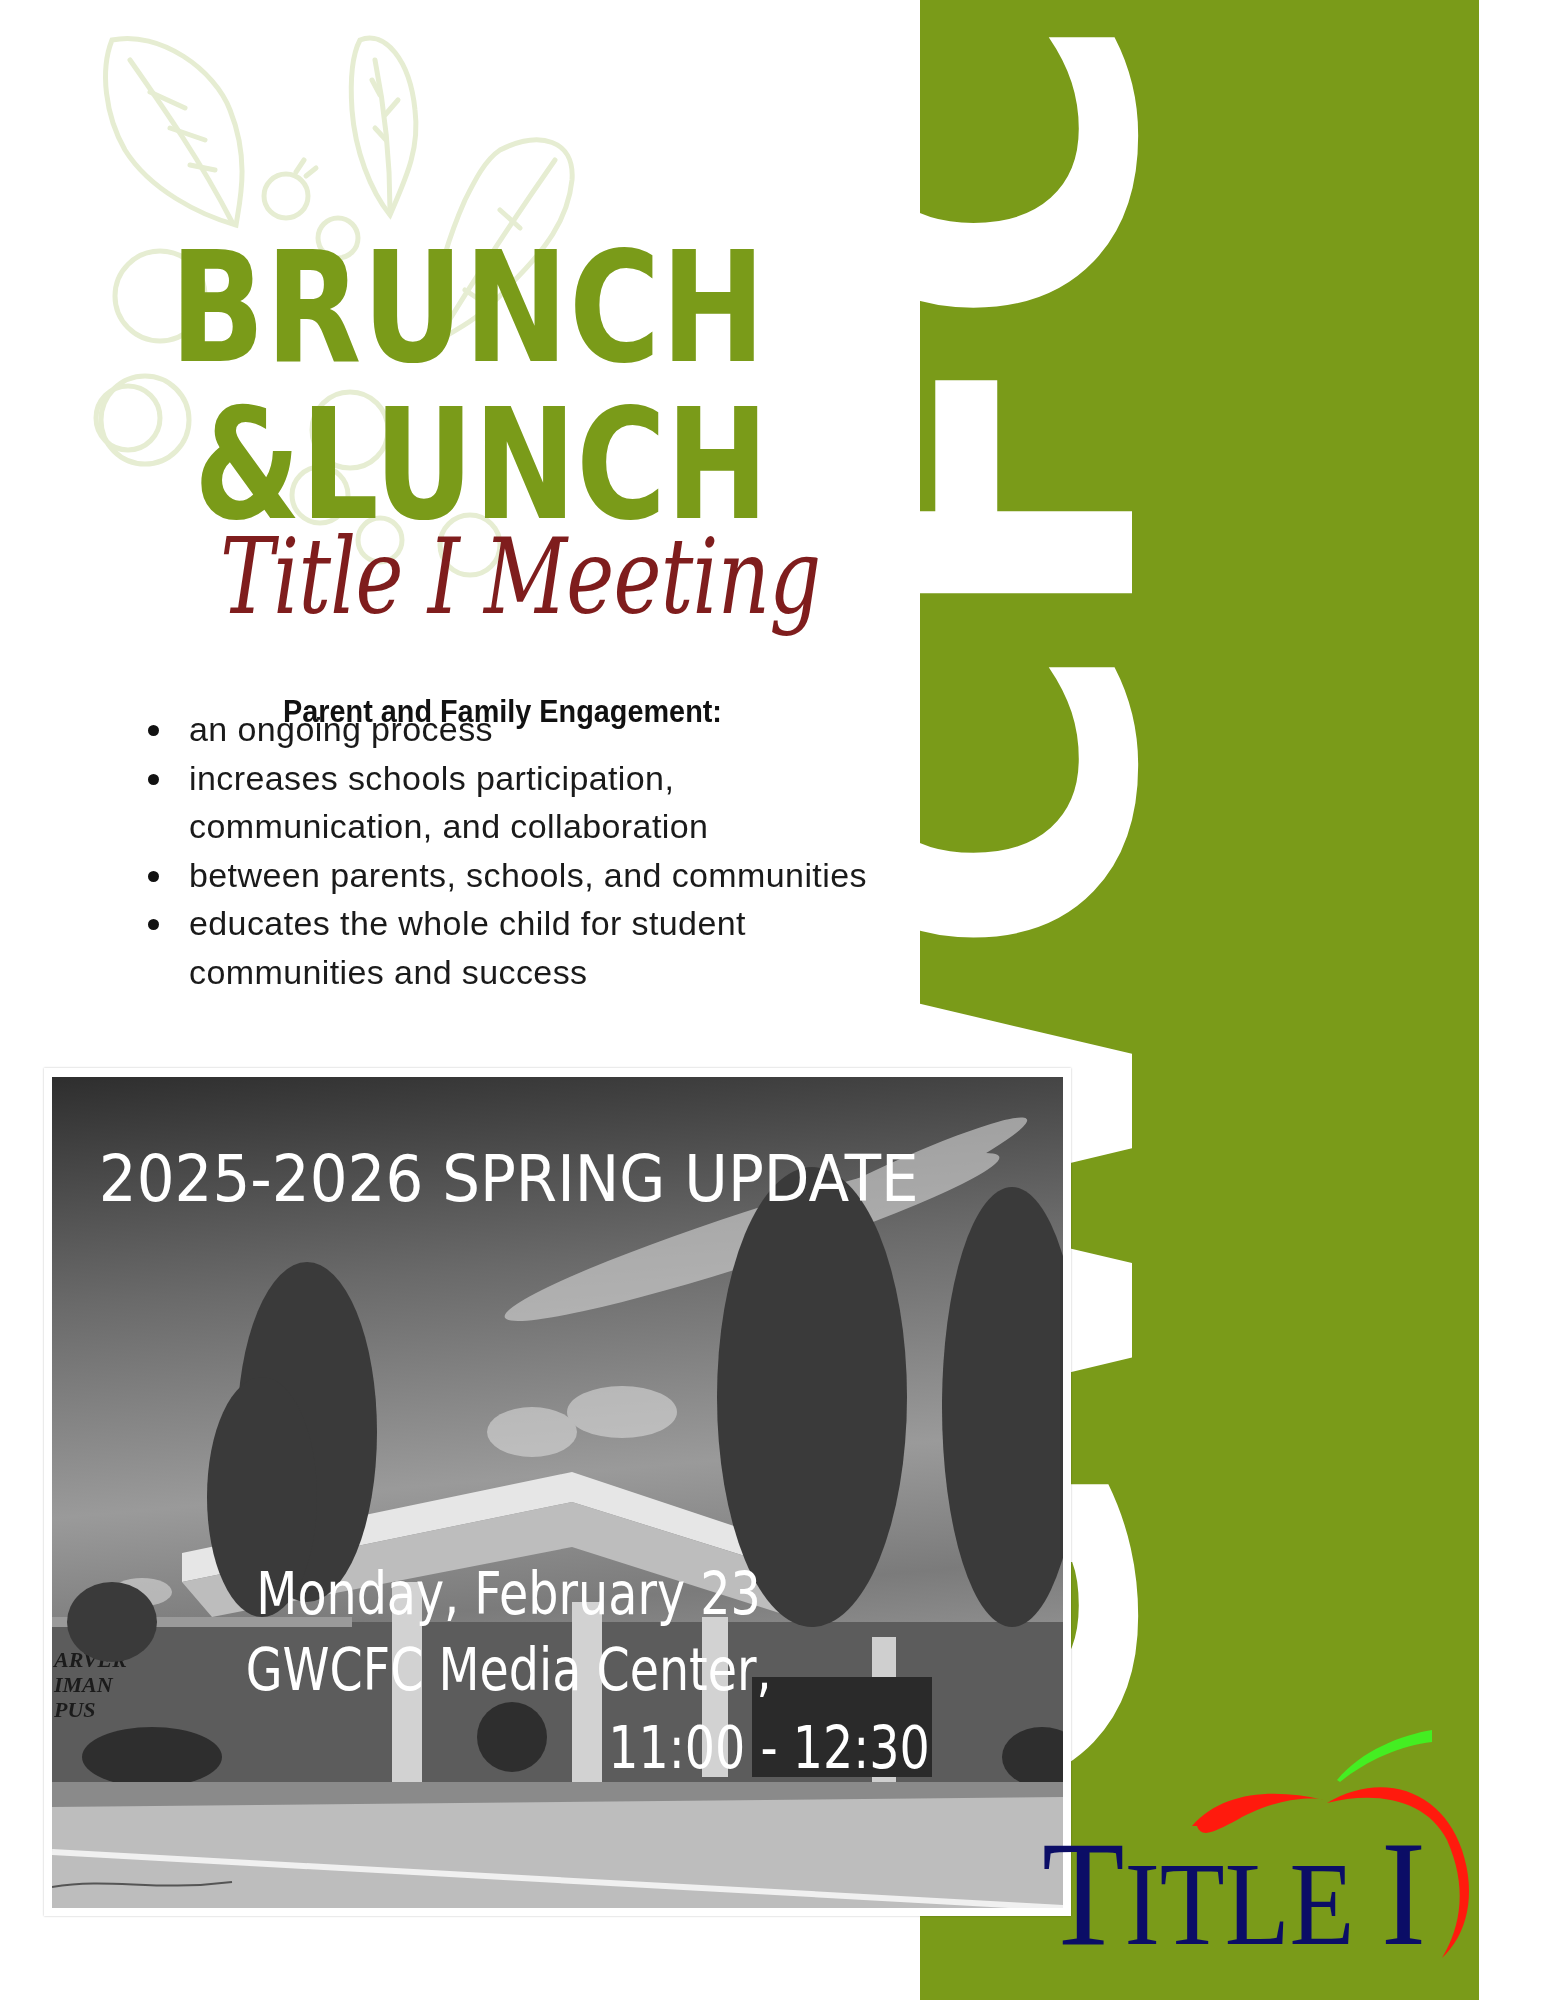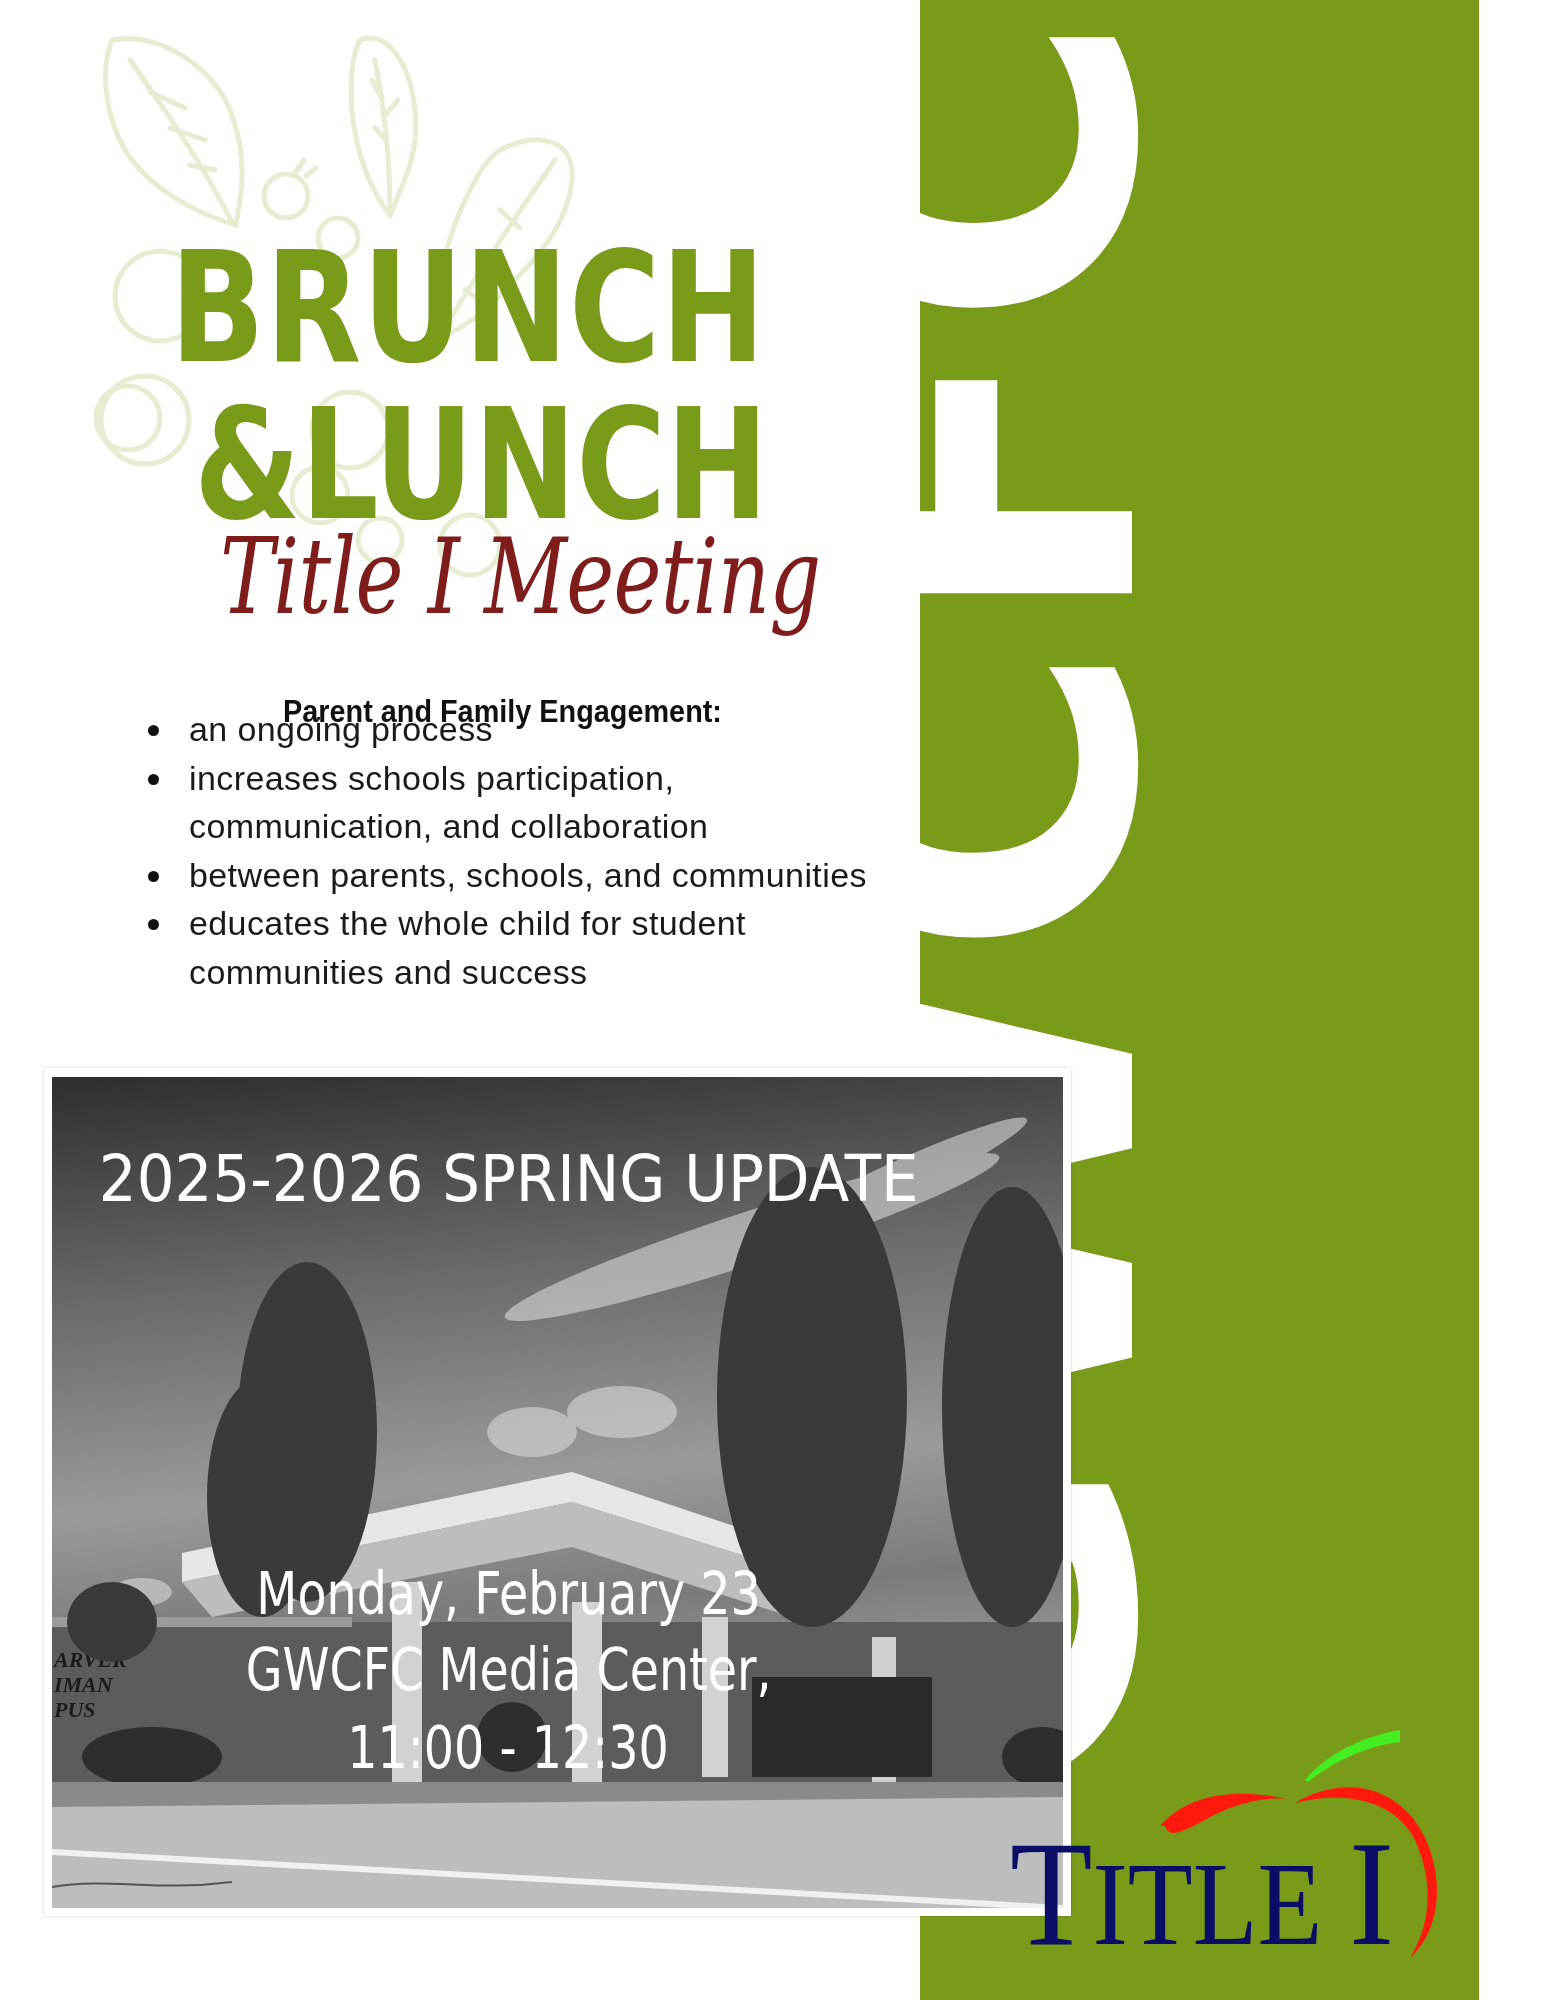--- a/index.html
+++ b/index.html
@@ -39,23 +39,23 @@
     .photo { position: absolute; left: 8px; top: 9px; width: 1011px; height: 831px; overflow: hidden; background: linear-gradient(175deg, #2e2e2e 0%, #6a6a6a 25%, #9a9a9a 48%, #7b7b7b 62%, #9c9c9c 75%, #c4c4c4 100%); }
     .photo svg { position: absolute; left: 0; top: 0; }
     .overlay { position: absolute; left: 0; width: 913px; color: #ffffff; font-family: "DejaVu Sans", sans-serif; text-align: center; white-space: nowrap; line-height: 1; }
     .overlay span { display: inline-block; transform-origin: 50% 50%; }
     .ov-title { top: 70px; font-size: 64px; }
     .ov-title span { transform: scaleX(0.93); }
     .ov-line { font-size: 58px; }
     .ov-line span { transform: scaleX(0.82); }
     .ov-1 { top: 488px; }
     .ov-2 { top: 564px; }
-    .ov-3 { top: 642px; }
+    .ov-3 { top: 642px; text-align: right; }
 
-    .title-logo { position: absolute; left: 990px; top: 1700px; width: 480px; height: 300px; text-decoration: underline; }
+    .title-logo { position: absolute; left: 1022px; top: 1700px; width: 480px; height: 300px; text-decoration: underline; }
     .title-logo-text { position: absolute; left: 20px; top: 118px; font-family: "Liberation Serif", serif; color: #0b0d66; white-space: nowrap; line-height: 1; }
     .title-logo-text .big { font-size: 150px; }
     .title-logo-text .small { font-size: 118px; }
     .title-logo-text span.wrap { display: inline-block; transform: scaleX(0.90); transform-origin: 0 0; }
   </style>
 </head>
 <body>
 
 <svg class="doodles" viewBox="0 0 920 620" width="920" height="620">
   <g fill="none" stroke="#e6edd2" stroke-width="5" stroke-linecap="round">

